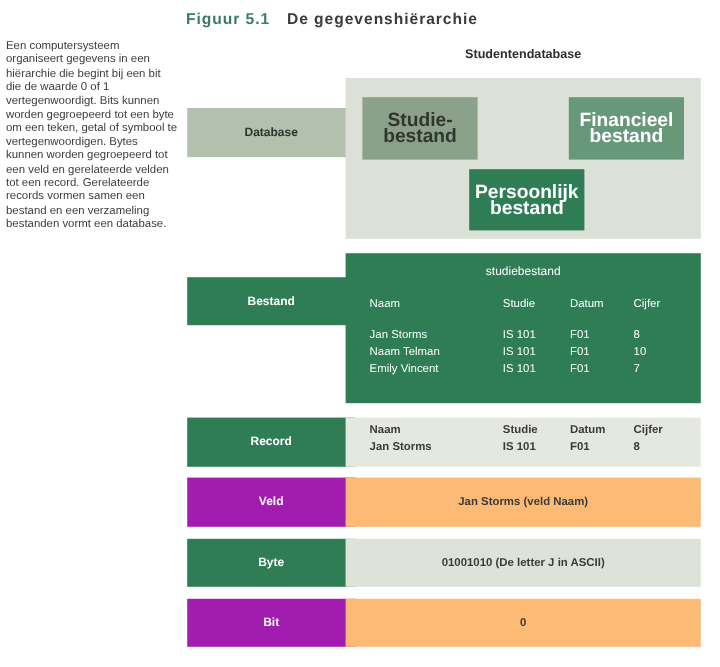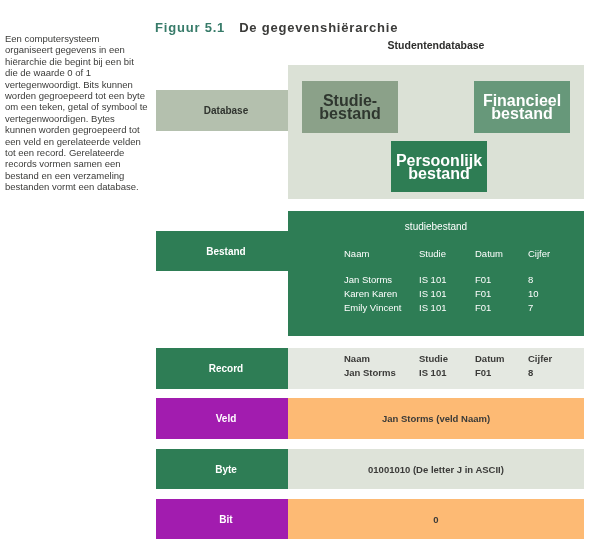--- a/index.html
+++ b/index.html
@@ -15,21 +15,20 @@
 
   
   .fig-title {
     position: absolute;
     left: 155px; top: 8px;
     font-size: 13px;
     font-weight: bold;
     letter-spacing: 0.8px;
     color: #3b3b39;
     white-space: nowrap;
-    margin-top: 12px;
   }
   .fig-num { color: #377b69; margin-right: 14px; }
 
   
   .margin-note {
     position: absolute;
     left: 5px; top: 33px;
     width: 143px;
     font-size: 9.5px;
     line-height: 11.4px;
@@ -91,21 +90,21 @@
   }
   .tbl-title {
     position: absolute;
     left: 0; top: 10px;
     width: 100%;
     text-align: center;
     font-size: 10px;
   }
   .trow { position: absolute; left: 0; width: 100%; height: 13px; }
   .c  { position: absolute; white-space: nowrap; }
-  .c1 { left: 20px; margin-left: 36px; }
+  .c1 { left: 20px; }
   .c2 { left: 131px; }
   .c3 { left: 187px; }
   .c4 { left: 240px; }
 
   
   .plain-box {
     color: #3b3b39;
     font-size: 9.5px;
     font-weight: bold;
   }
@@ -159,21 +158,21 @@
       <span class="c c3">Datum</span>
       <span class="c c4">Cijfer</span>
     </div>
     <div class="trow" style="top:63px">
       <span class="c c1">Jan Storms</span>
       <span class="c c2">IS 101</span>
       <span class="c c3">F01</span>
       <span class="c c4">8</span>
     </div>
     <div class="trow" style="top:77px">
-      <span class="c c1">Karen Karen</span>
+      <span class="c c1">Naam Telman</span>
       <span class="c c2">IS 101</span>
       <span class="c c3">F01</span>
       <span class="c c4">10</span>
     </div>
     <div class="trow" style="top:91px">
       <span class="c c1">Emily Vincent</span>
       <span class="c c2">IS 101</span>
       <span class="c c3">F01</span>
       <span class="c c4">7</span>
     </div>

